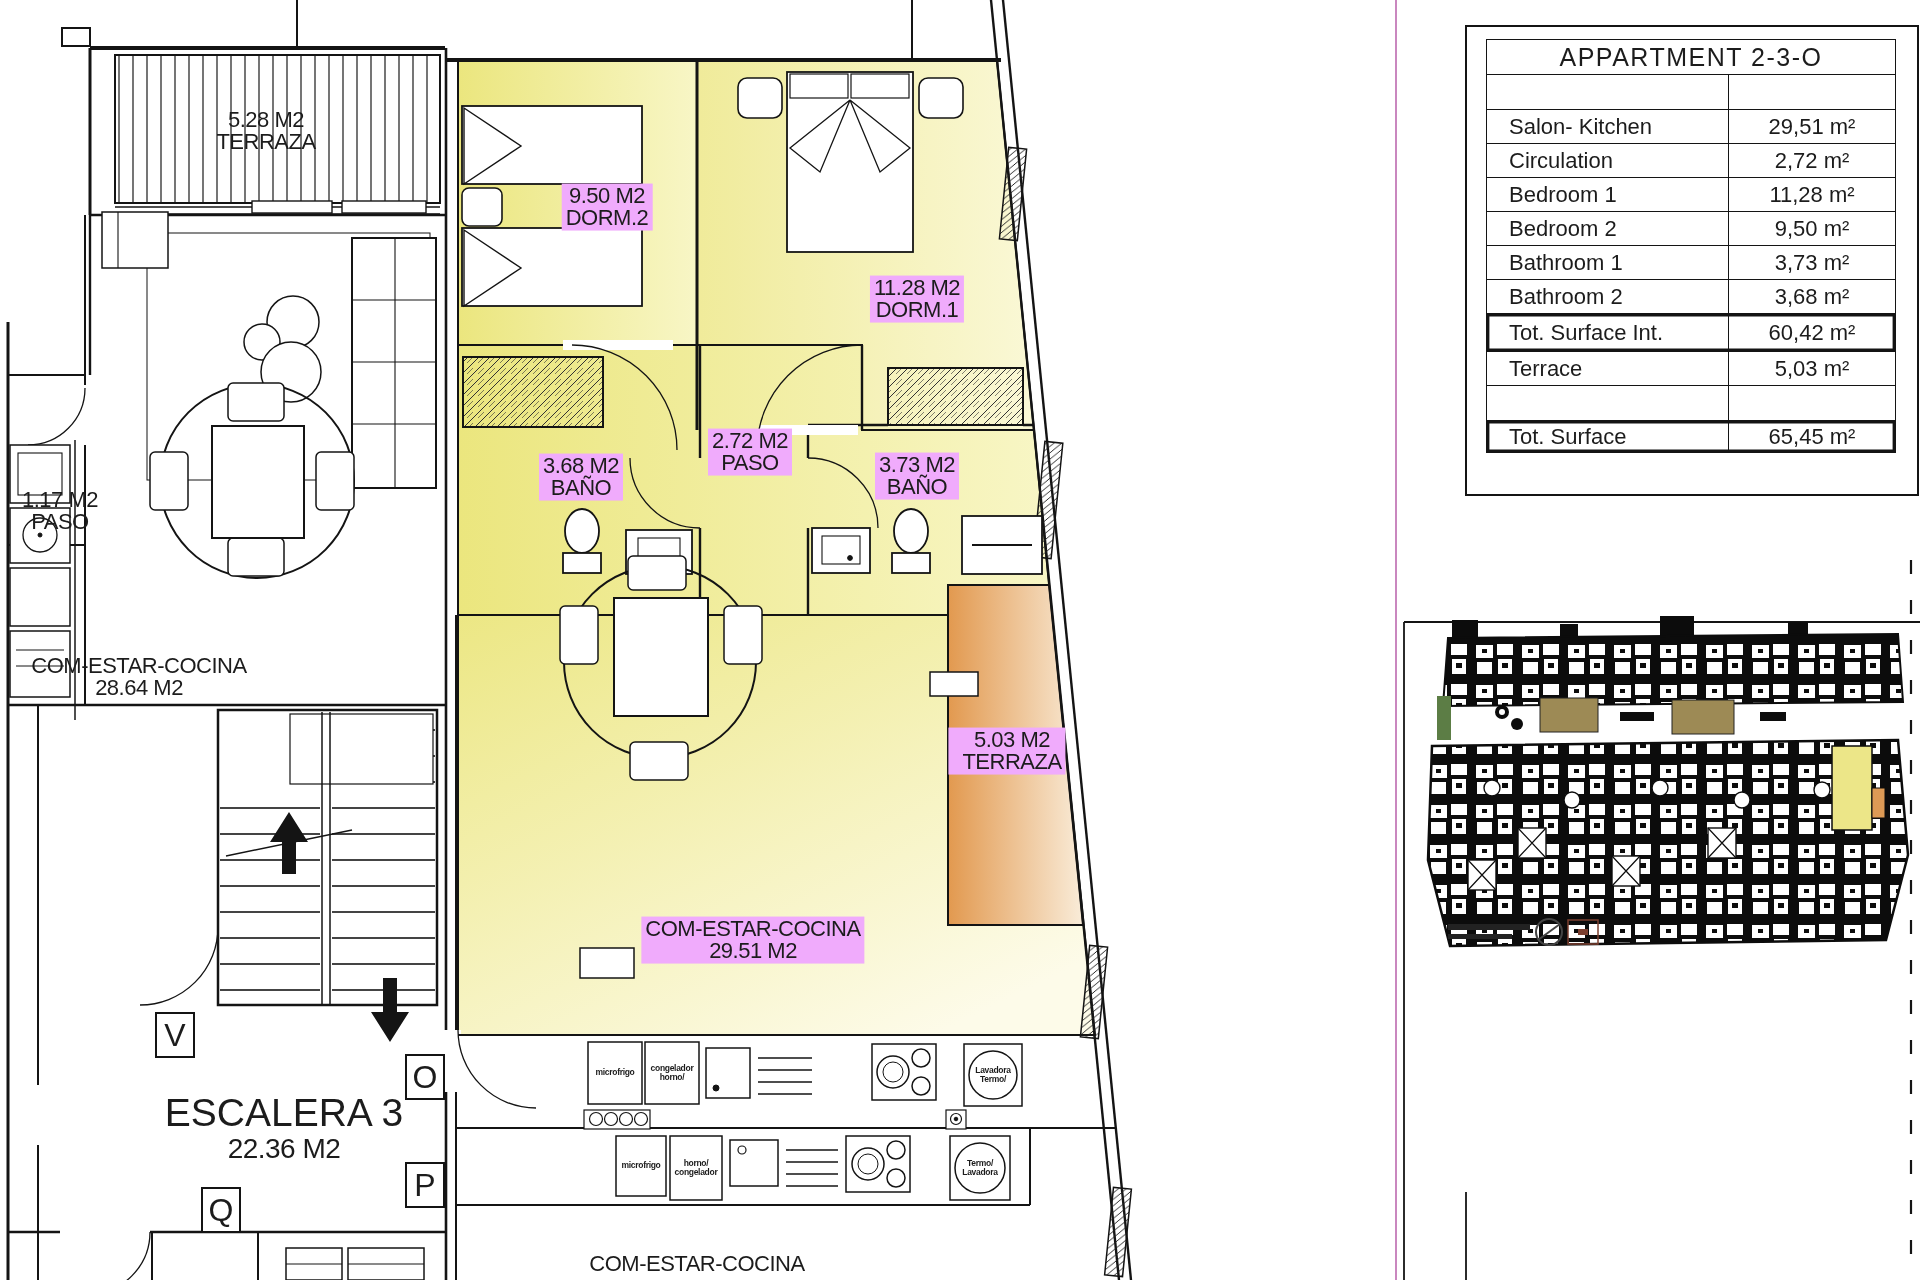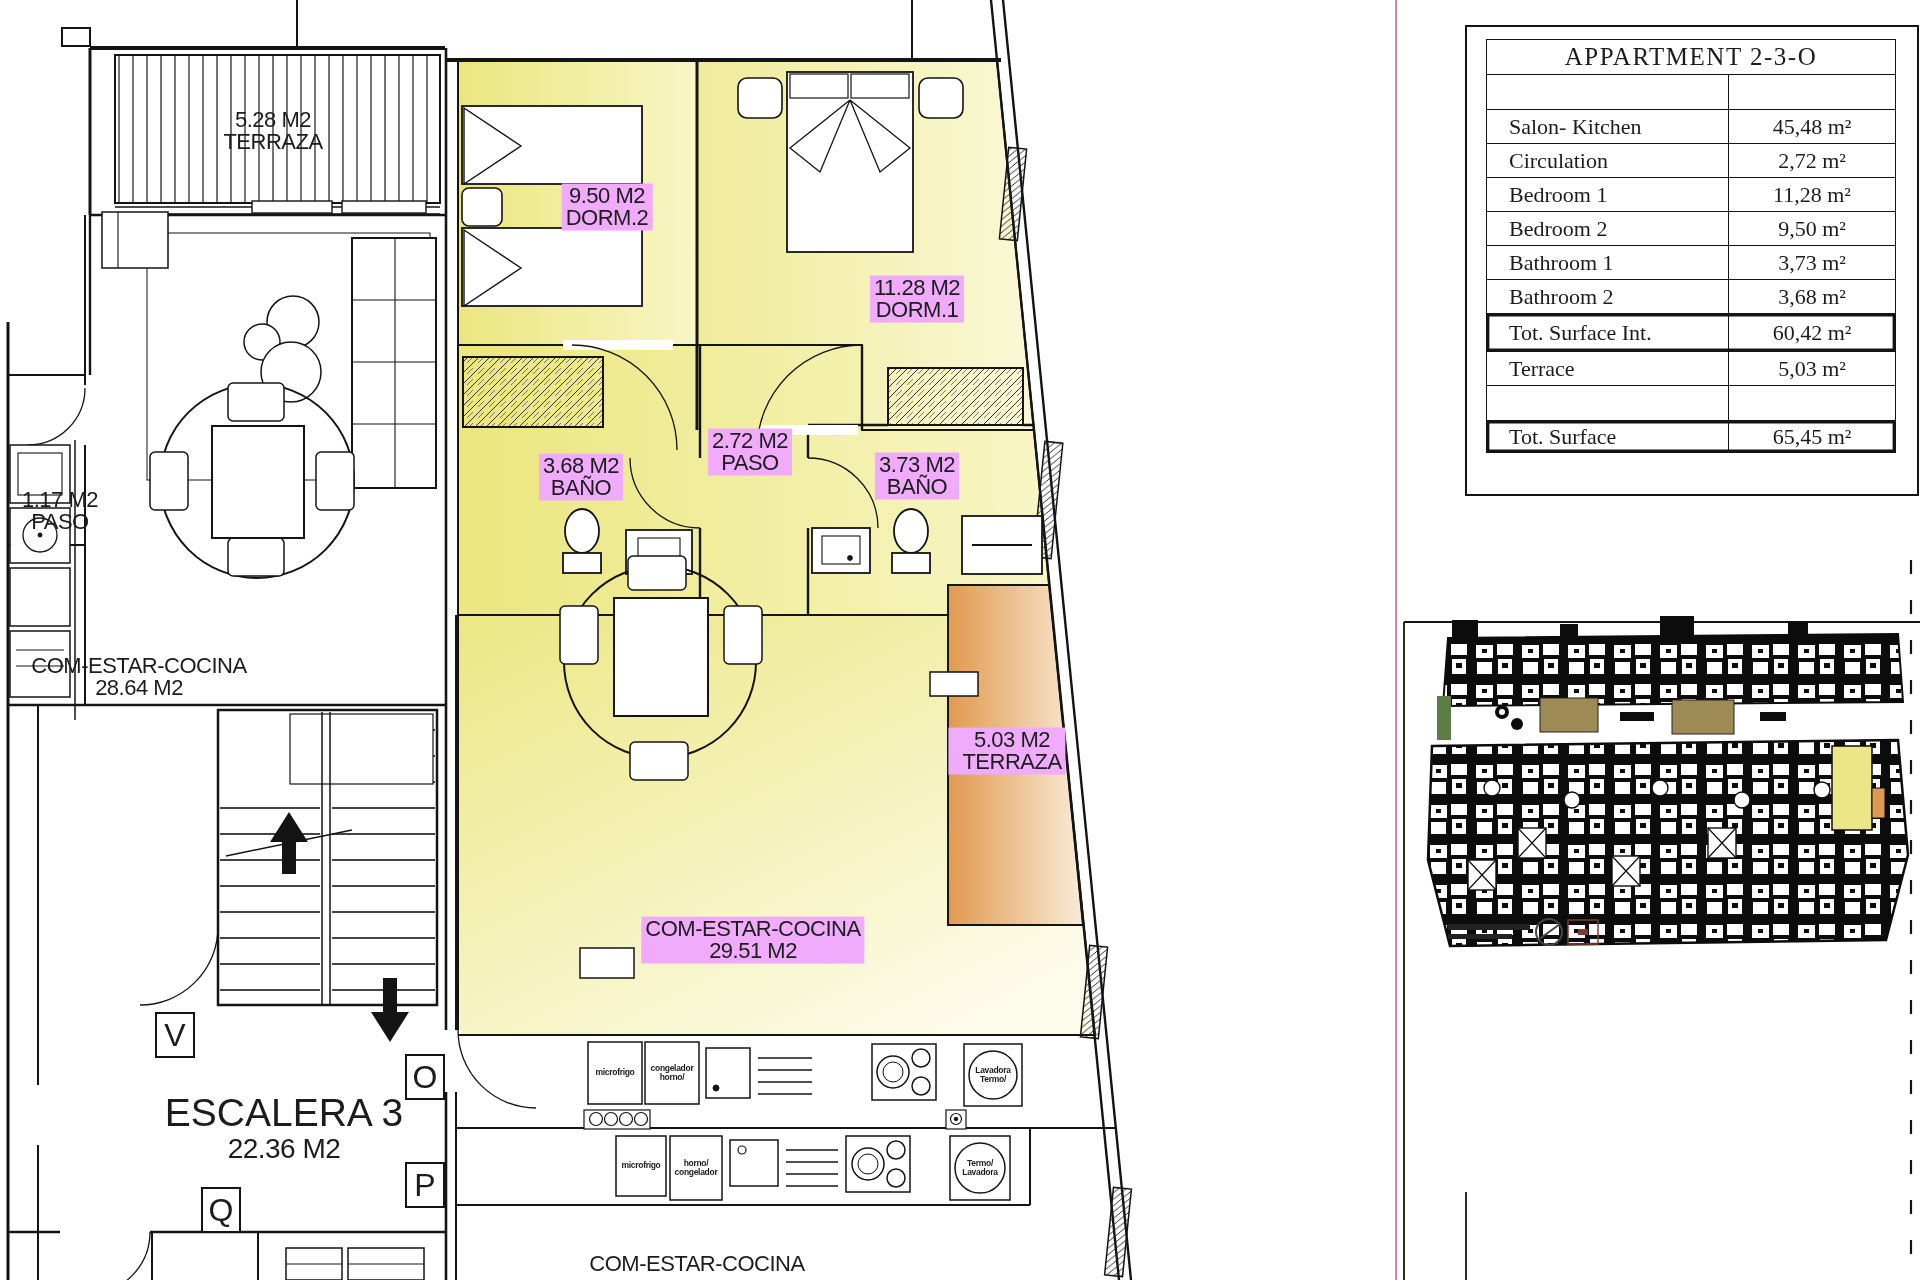--- a/index.html
+++ b/index.html
@@ -18,21 +18,21 @@
 
   .marker{position:absolute;width:36px;height:42px;border:2.5px solid #141414;background:#fff;
           display:flex;align-items:center;justify-content:center;font-size:32px;}
 
   .app-label{position:absolute;transform:translate(-50%,-50%);width:48px;
              font-size:8.5px;line-height:1.1;font-weight:bold;text-align:center;
              letter-spacing:-0.3px;}
 
   
   .tbl-box{position:absolute;left:1465px;top:25px;width:450px;height:467px;border:2px solid #141414;}
-  .tbl{position:absolute;left:19px;top:12px;width:408px;border:1.6px solid #141414;background:#fff;font-family:Liberation Serif, serif;}
+  .tbl{position:absolute;left:19px;top:12px;width:408px;border:1.6px solid #141414;background:#fff;}
   .thead{height:34px;display:flex;align-items:center;justify-content:center;
          font-size:25px;letter-spacing:1.5px;border-bottom:1.6px solid #141414;}
   .trow{display:grid;grid-template-columns:242px 1fr;border-bottom:1.6px solid #141414;height:33px;}
   .trow:last-child{border-bottom:none;}
   .trow.blank{height:34px;}
   .trow.bold{box-shadow:inset 0 0 0 2.4px #141414;}
   .trow.bold.last{height:31px;}
   .trow.bold.first{height:37px;}
   .tc-l{border-right:1.6px solid #141414;display:flex;align-items:center;
         padding-left:22px;font-size:22px;}
@@ -337,21 +337,21 @@
       <rect x="1872" y="788" width="13" height="30" fill="#dd9a55" stroke="#0c0c0c" stroke-width="1"></rect>
       <rect x="1448" y="924" width="82" height="6" fill="#222"></rect>
       <rect x="1448" y="934" width="64" height="5" fill="#222"></rect>
       <circle cx="1549" cy="932" r="13" fill="none" stroke="#444" stroke-width="2"></circle>
       <path d="M1538 940 L1560 924" stroke="#444" stroke-width="2" fill="none"></path>
       <rect x="1568" y="920" width="30" height="24" fill="none" stroke="#7c3f2f" stroke-width="1.5"></rect>
       <rect x="1578" y="929" width="10" height="6" fill="#7c3f2f"></rect>
     </g>
   </svg>
 
-  <div class="plabel nobg" style="left:273px;top:131px;">
+  <div class="plabel nobg" style="left:266px;top:131px;">
     <span class="l">5.28 M2</span>
       <span class="l">TERRAZA</span>
   </div>
   <div class="plabel" style="left:607px;top:207px;">
     <span class="l">9.50 M2</span>
       <span class="l">DORM.2</span>
   </div>
   <div class="plabel" style="left:917px;top:299px;">
     <span class="l">11.28 M2</span>
       <span class="l">DORM.1</span>
@@ -414,21 +414,21 @@
 
   <div class="tbl-box">
     <div class="tbl">
       <div class="thead">APPARTMENT 2-3-O</div>
       <div class="trow blank">
         <div class="tc-l"></div>
           <div class="tc-v"></div>
       </div>
       <div class="trow">
         <div class="tc-l">Salon- Kitchen</div>
-          <div class="tc-v">45,48 m²</div>
+          <div class="tc-v">29,51 m²</div>
       </div>
       <div class="trow">
         <div class="tc-l">Circulation</div>
           <div class="tc-v">2,72 m²</div>
       </div>
       <div class="trow">
         <div class="tc-l">Bedroom 1</div>
           <div class="tc-v">11,28 m²</div>
       </div>
       <div class="trow">

